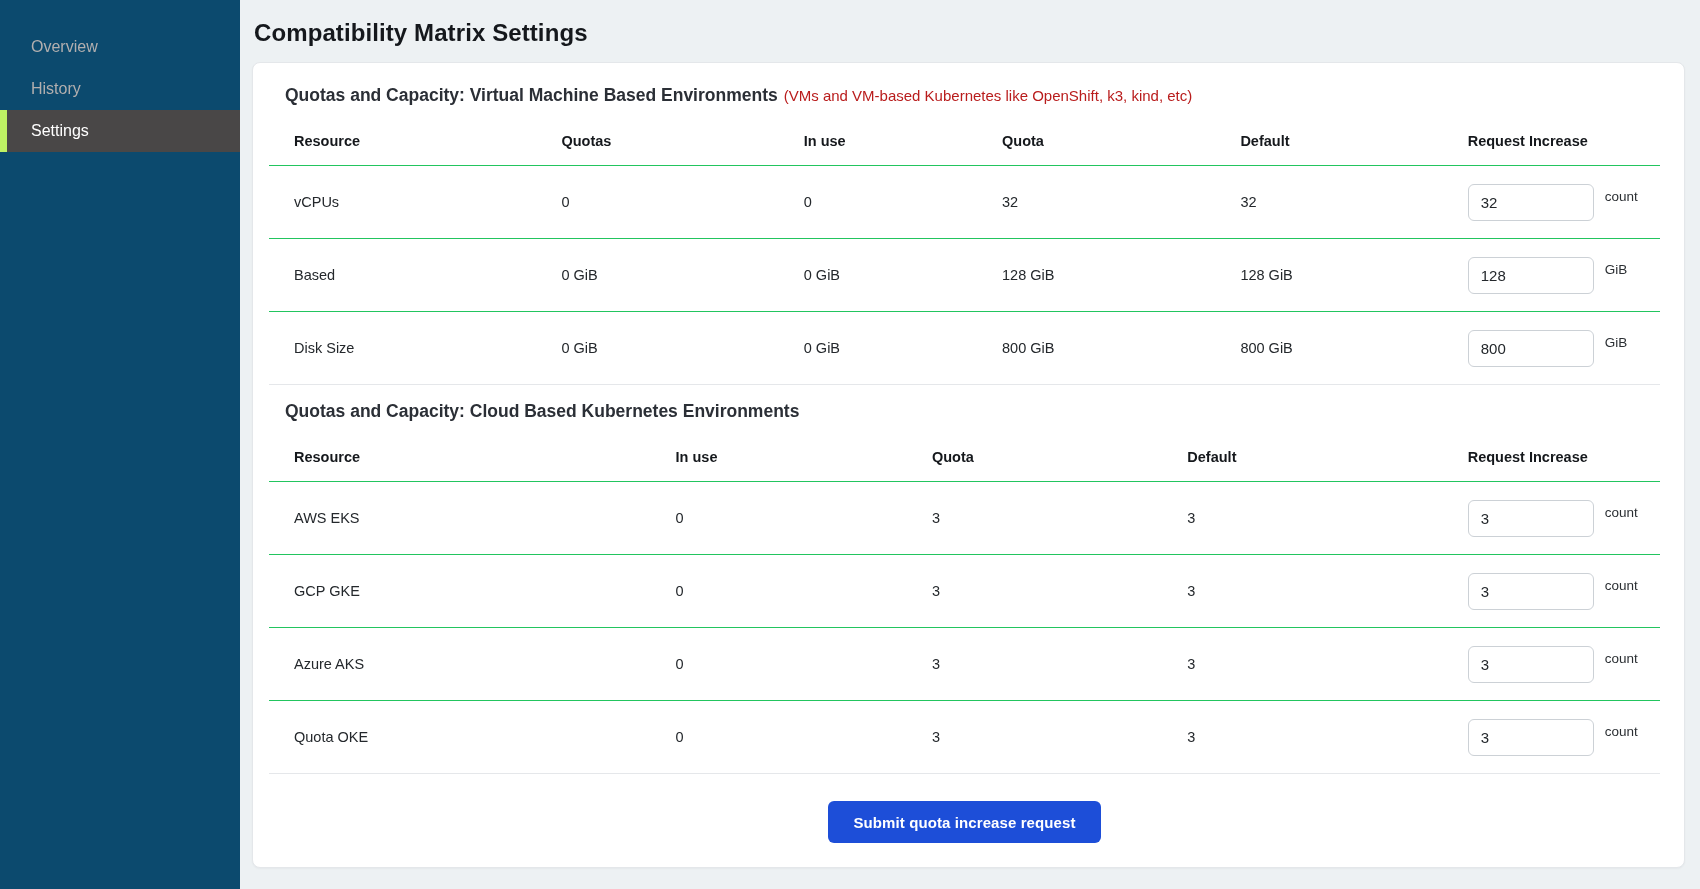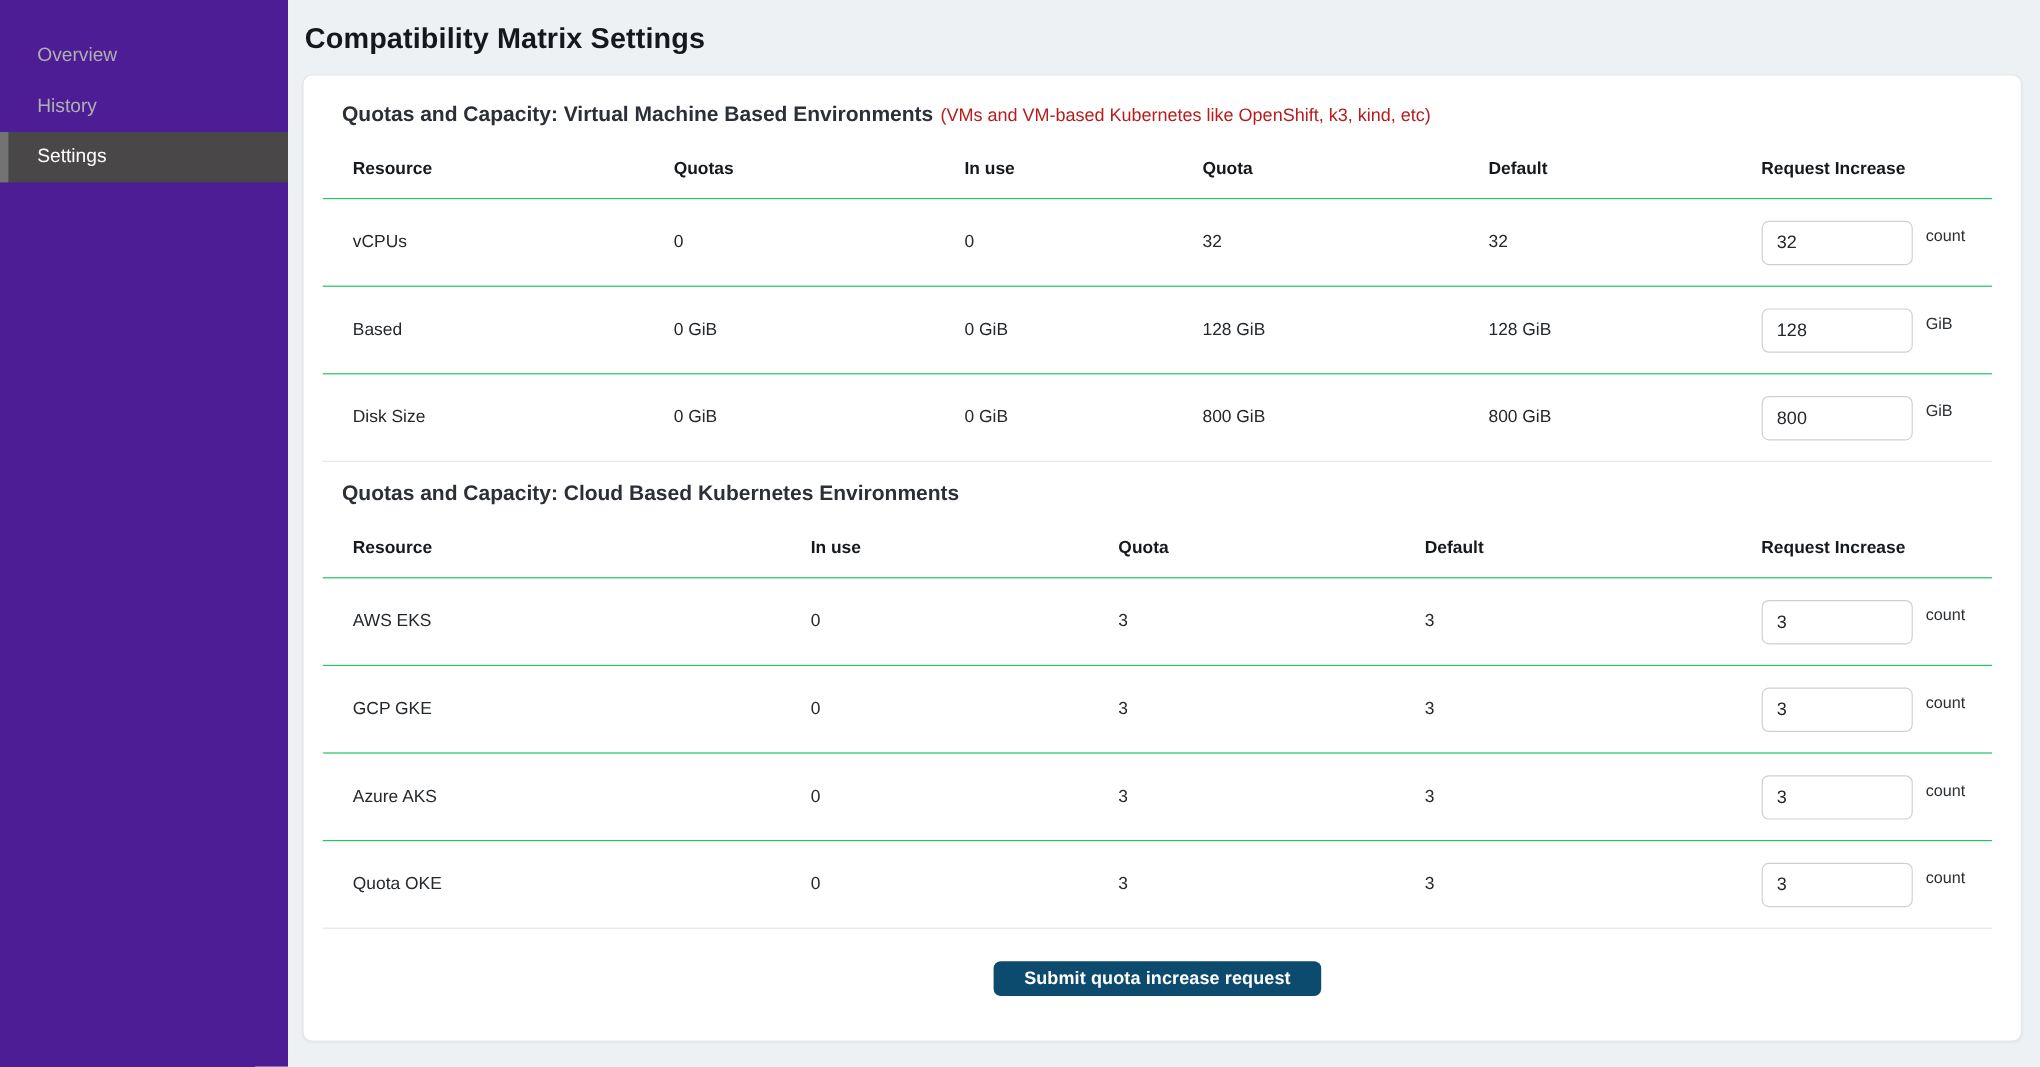--- a/index.html
+++ b/index.html
@@ -10,36 +10,36 @@
     display: flex;
     overflow: hidden;
     color: #24282c;
   }
 
   
   .sidebar {
     width: 240px;
     min-width: 240px;
     height: 100%;
-    background: #4c1d95;
+    background: #0c4a6e;
     padding-top: 26px;
   }
   .side-item {
     height: 42px;
     display: flex;
     align-items: center;
     padding-left: 31px;
     font-size: 16px;
     color: #b2afaf;
     cursor: pointer;
   }
   .side-item.active {
     background: #494747;
     color: #ffffff;
-    border-left: 7px solid #737373;
+    border-left: 7px solid #bef264;
     padding-left: 24px;
   }
 
   
   .main {
     flex: 1;
     padding: 0 15px 0 12px;
     overflow: hidden;
   }
   .page-title {
@@ -106,29 +106,29 @@
     margin-left: 11px;
     transform: translateY(-6px);
     text-align: center;
   }
 
   .gap-between-sections { height: 14px; }
 
   
   .submit-row { display: flex; justify-content: center; margin-top: 27px; }
   .submit-btn {
-    background: #0c4a6e;
+    background: #1d4ed8;
     color: #ffffff;
     font-family: "Liberation Sans", "DejaVu Sans", sans-serif;
     font-size: 15px;
     font-weight: 700;
     border: none;
     border-radius: 6px;
     padding: 0 25px;
-    height: 29px;
+    height: 42px;
     cursor: pointer;
     letter-spacing: 0.1px;
   }
 </style>
 </head>
 <body>
 
 <aside class="sidebar">
   <div class="side-item">Overview</div>
   <div class="side-item">History</div>

